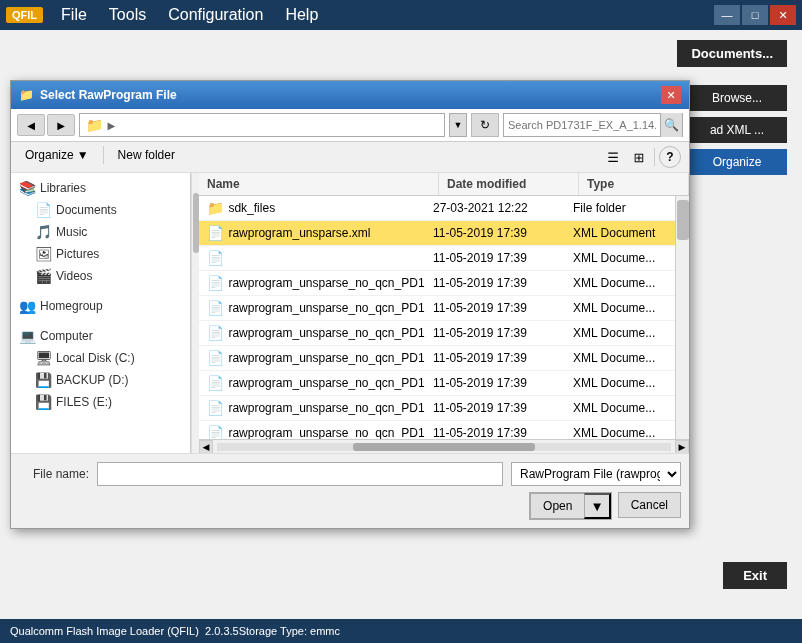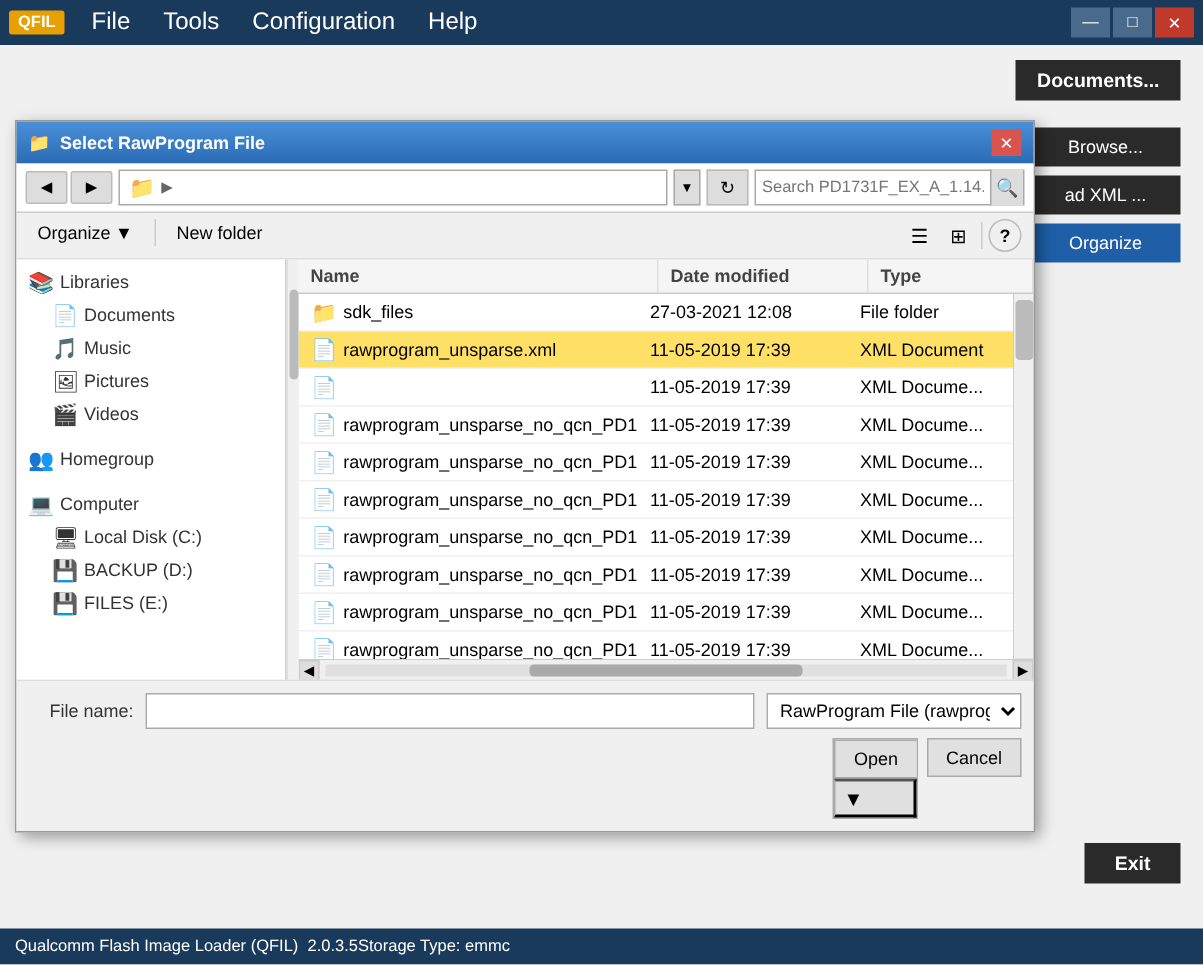--- a/index.html
+++ b/index.html
@@ -602,21 +602,21 @@
           <div class="col col-type">Type</div>
         </div>
         <div style="display:flex;flex:1;overflow:hidden;">
           <div class="file-list">
 
             <div class="file-row">
               <div class="file-name-cell col">
                 <span class="file-icon folder-yellow">📁</span>
                 <span>sdk_files</span>
               </div>
-              <div class="col col-date">27-03-2021 12:08</div>
+              <div class="col col-date">27-03-2021 12:22</div>
               <div class="col col-type">File folder</div>
             </div>
 
             <div class="file-row selected">
               <div class="file-name-cell col">
                 <span class="file-icon">📄</span>
                 <span>rawprogram_unsparse.xml</span>
               </div>
               <div class="col col-date">11-05-2019 17:39</div>
               <div class="col col-type">XML Document</div>
@@ -703,21 +703,21 @@
       </div>
     </div>
 
     <div class="dialog-bottom">
       <div class="filename-row">
         <span class="filename-label">File name:</span>
         <input class="filename-input" type="text" value="" style="">
         <select class="filetype-select"><option>RawProgram File (rawprogram*</option><option>All Files (*.*)</option></select>
       </div>
       <div class="dialog-buttons">
-        <div style="display:flex;border:1px solid #aaa;flex-direction:column;">
+        <div style="display:flex;border:1px solid #aaa;">
           <button class="dlg-btn dlg-btn-main">Open</button>
           <button class="dlg-btn-arrow">▼</button>
         </div>
         <button class="dlg-btn dlg-btn-cancel">Cancel</button>
       </div>
     </div>
   </div>
 
   <button style="position:absolute;bottom:30px;right:15px;background:#2a2a2a;color:white;border:none;padding:6px 20px;font-size:13px;cursor:pointer;font-weight:bold;margin-top:32px;">Exit</button>
 </div>

